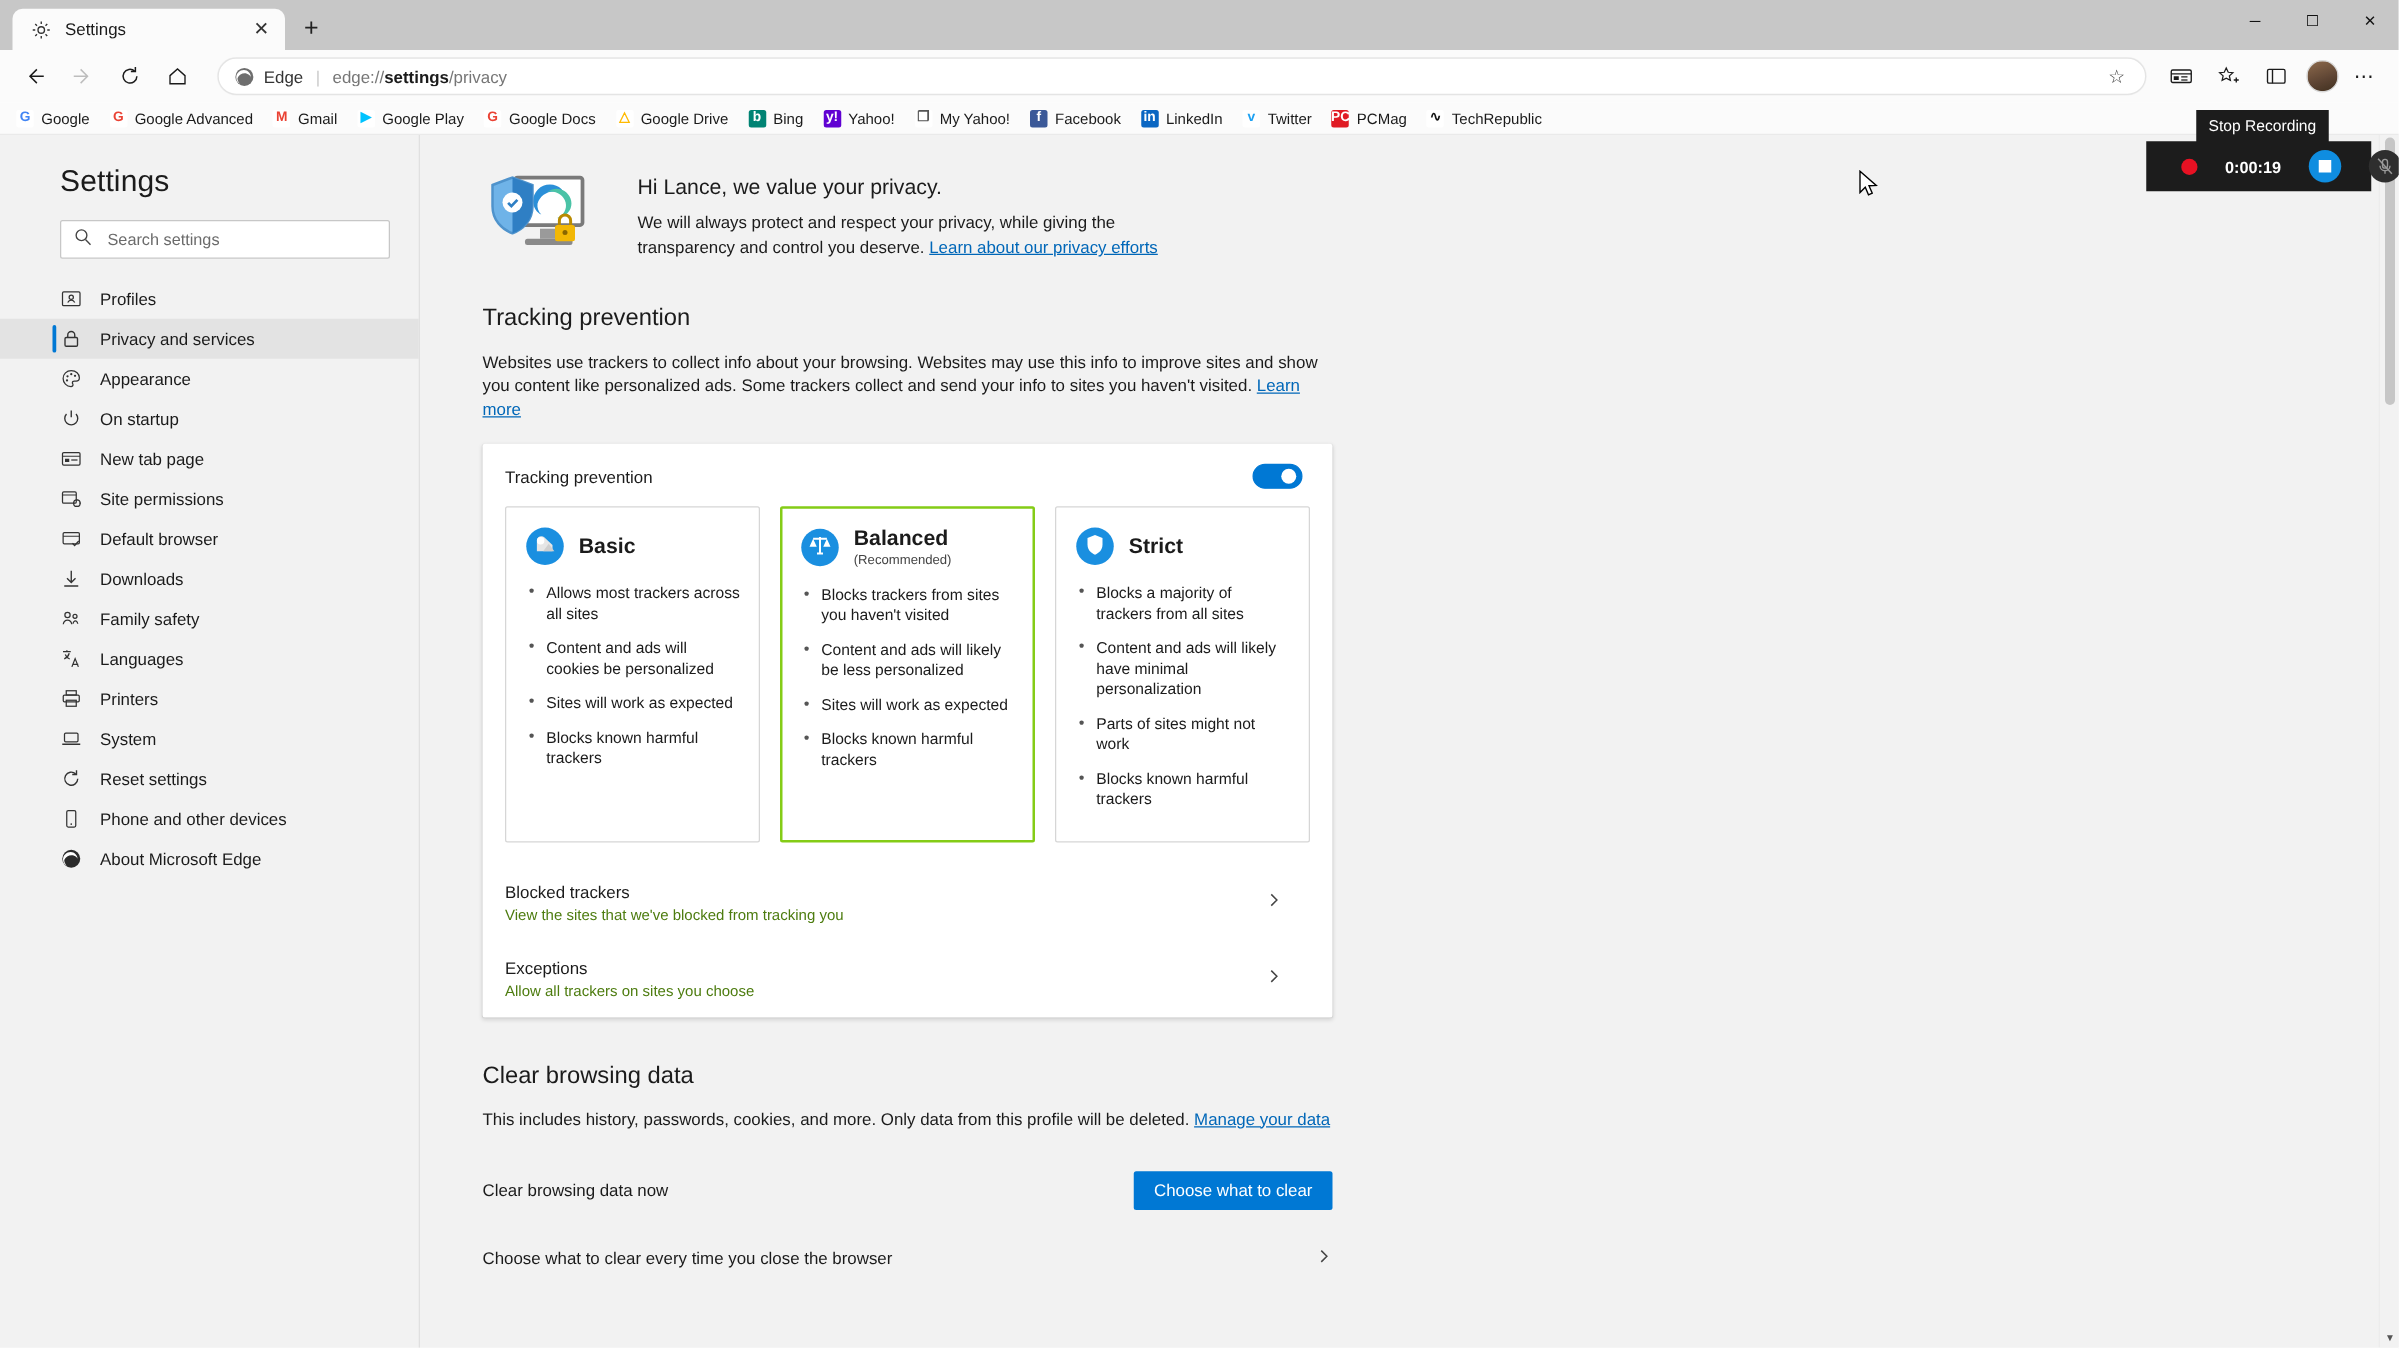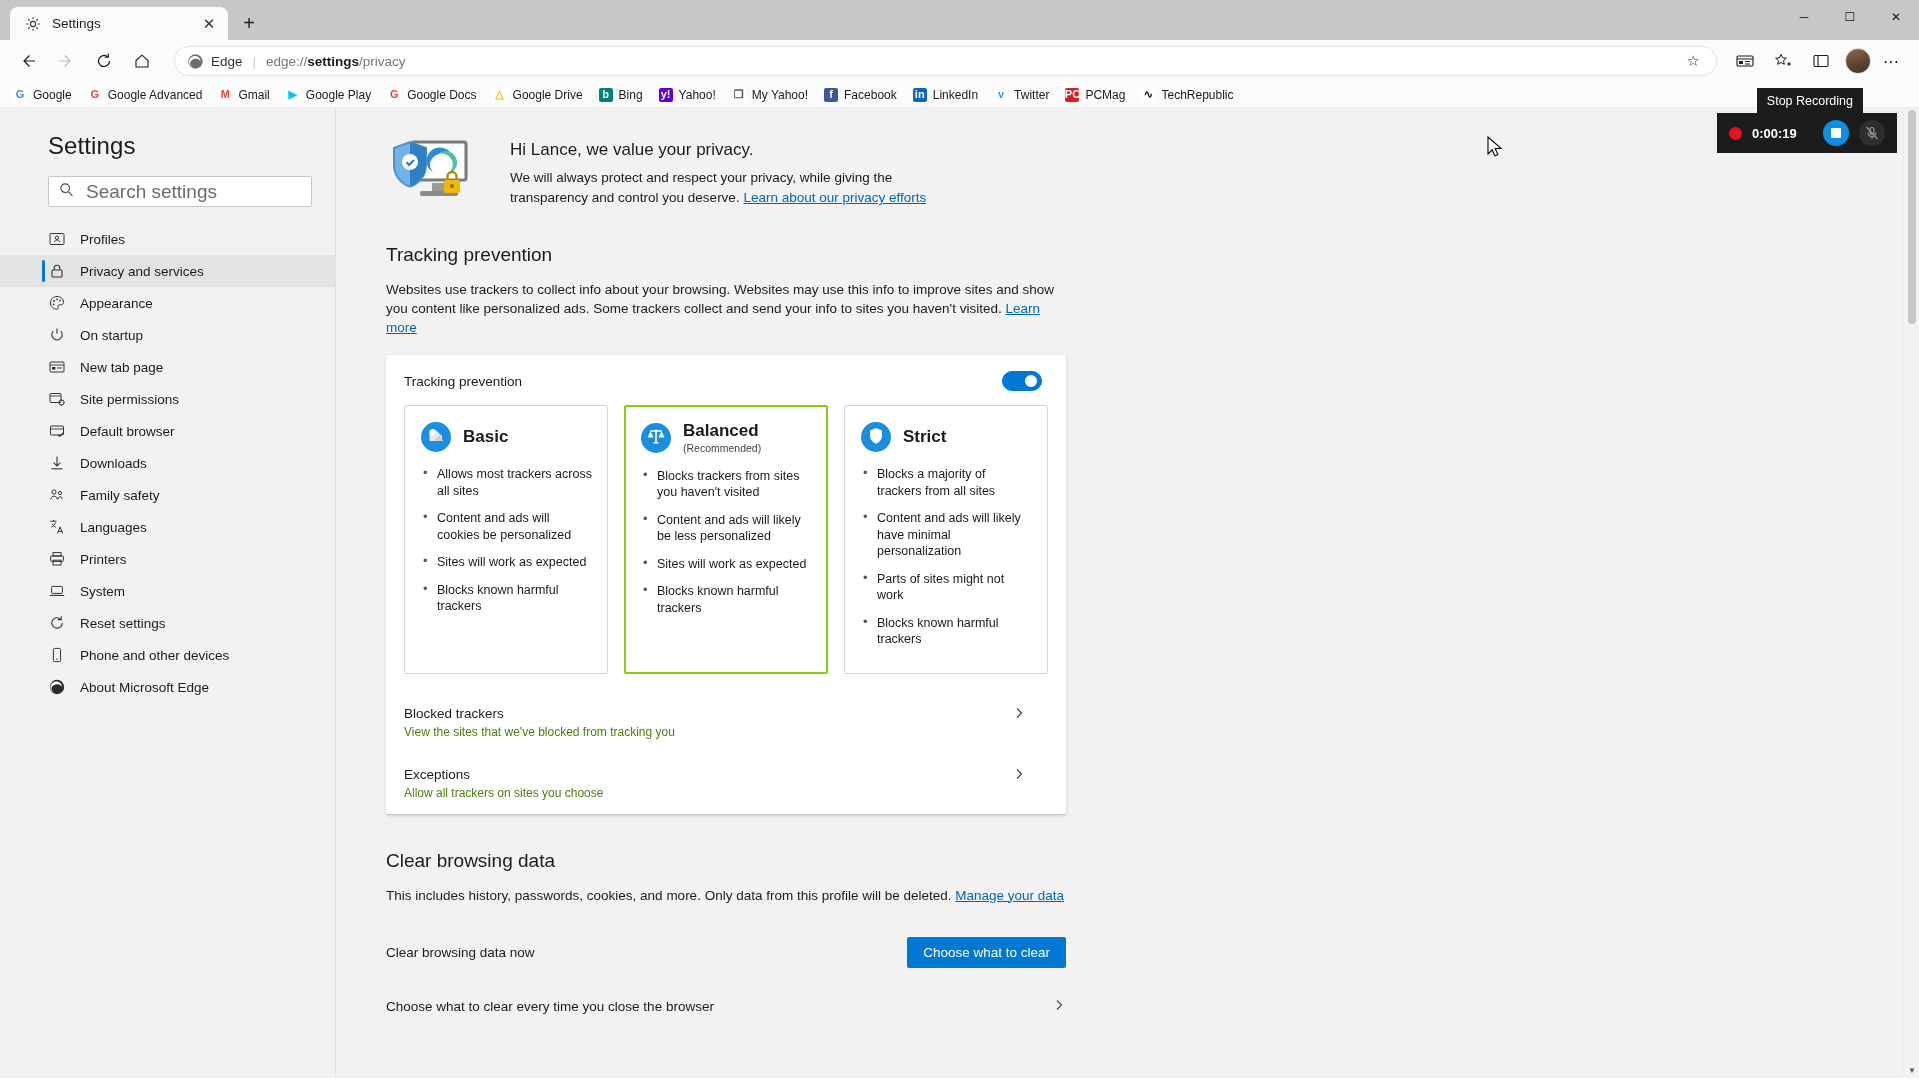--- a/index.html
+++ b/index.html
@@ -136,21 +136,21 @@
     padding: 0 0 16px 48px; letter-spacing: .1px;
   }
   .search-wrap { padding: 0 0 16px 48px; }
   .search-box {
     width: 264px; height: 31px;
     background: #fff; border: 1px solid #c7c7c7; border-radius: 2px;
     display: flex; align-items: center; padding: 0 10px; gap: 10px;
   }
   .search-box input {
     border: none; outline: none; flex: 1;
-    font-size: 19px; font-family: "Liberation Sans", sans-serif; color: #1b1b1b;
+    font-size: 13px; font-family: "Liberation Sans", sans-serif; color: #1b1b1b;
     background: transparent;
   }
   .search-box input::placeholder { color: #6b6b6b; }
   .navlist { padding-left: 0; }
   .navitem {
     height: 32px;
     display: flex; align-items: center;
     padding-left: 48px;
     font-size: 13.5px; color: #1b1b1b;
     position: relative;
@@ -230,21 +230,21 @@
   .tier ul { list-style: none; margin: 14px 0 0 0; padding: 0; }
   .tier li {
     font-size: 12.5px; color: #1b1b1b; line-height: 16.5px;
     margin-bottom: 11px; padding-left: 16px; position: relative;
   }
   .tier li::before {
     content: "\2022"; position: absolute; left: 2px; top: -1px; color: #555; font-size: 13px;
   }
 
   .row {
-    display: flex; align-items: flex-start; justify-content: space-between;
+    display: flex; align-items: center; justify-content: space-between;
     padding: 14px 40px 14px 18px;
     min-height: 46px;
   }
   .row-main .row-title { font-size: 13.5px; color: #1b1b1b; }
   .row-main .row-sub { font-size: 12px; color: #4d7c0f; margin-top: 4px; }
   .chev { color: #444; font-size: 15px; }
 
   .cbd-row {
     display: flex; align-items: center; justify-content: space-between;
     width: 680px; padding: 14px 0; min-height: 50px;
@@ -269,21 +269,21 @@
   .scroll-arrow {
     position: absolute; left: 0; width: 16px; height: 16px;
     display: flex; align-items: center; justify-content: center;
     font-size: 8px; color: #555;
   }
 
   
   .rec-widget {
     position: absolute; right: 22px; top: 113px;
     width: 180px; height: 40px; background: #1c1c1c;
-    display: flex; align-items: center; padding: 0 12px; gap: 10px;
+    display: flex; align-items: center; padding: 0 28px; gap: 22px;
     z-index: 20;
   }
   .rec-dot { width: 13px; height: 13px; border-radius: 50%; background: #e81123; flex: none; }
   .rec-time { color: #fff; font-size: 13px; font-weight: bold; flex: 1; }
   .rec-stop {
     width: 26px; height: 26px; border-radius: 50%; background: #0f8de0;
     display: flex; align-items: center; justify-content: center; flex: none;
   }
   .rec-stop i { width: 10px; height: 10px; background: #fff; display: block; }
   .rec-mic {

